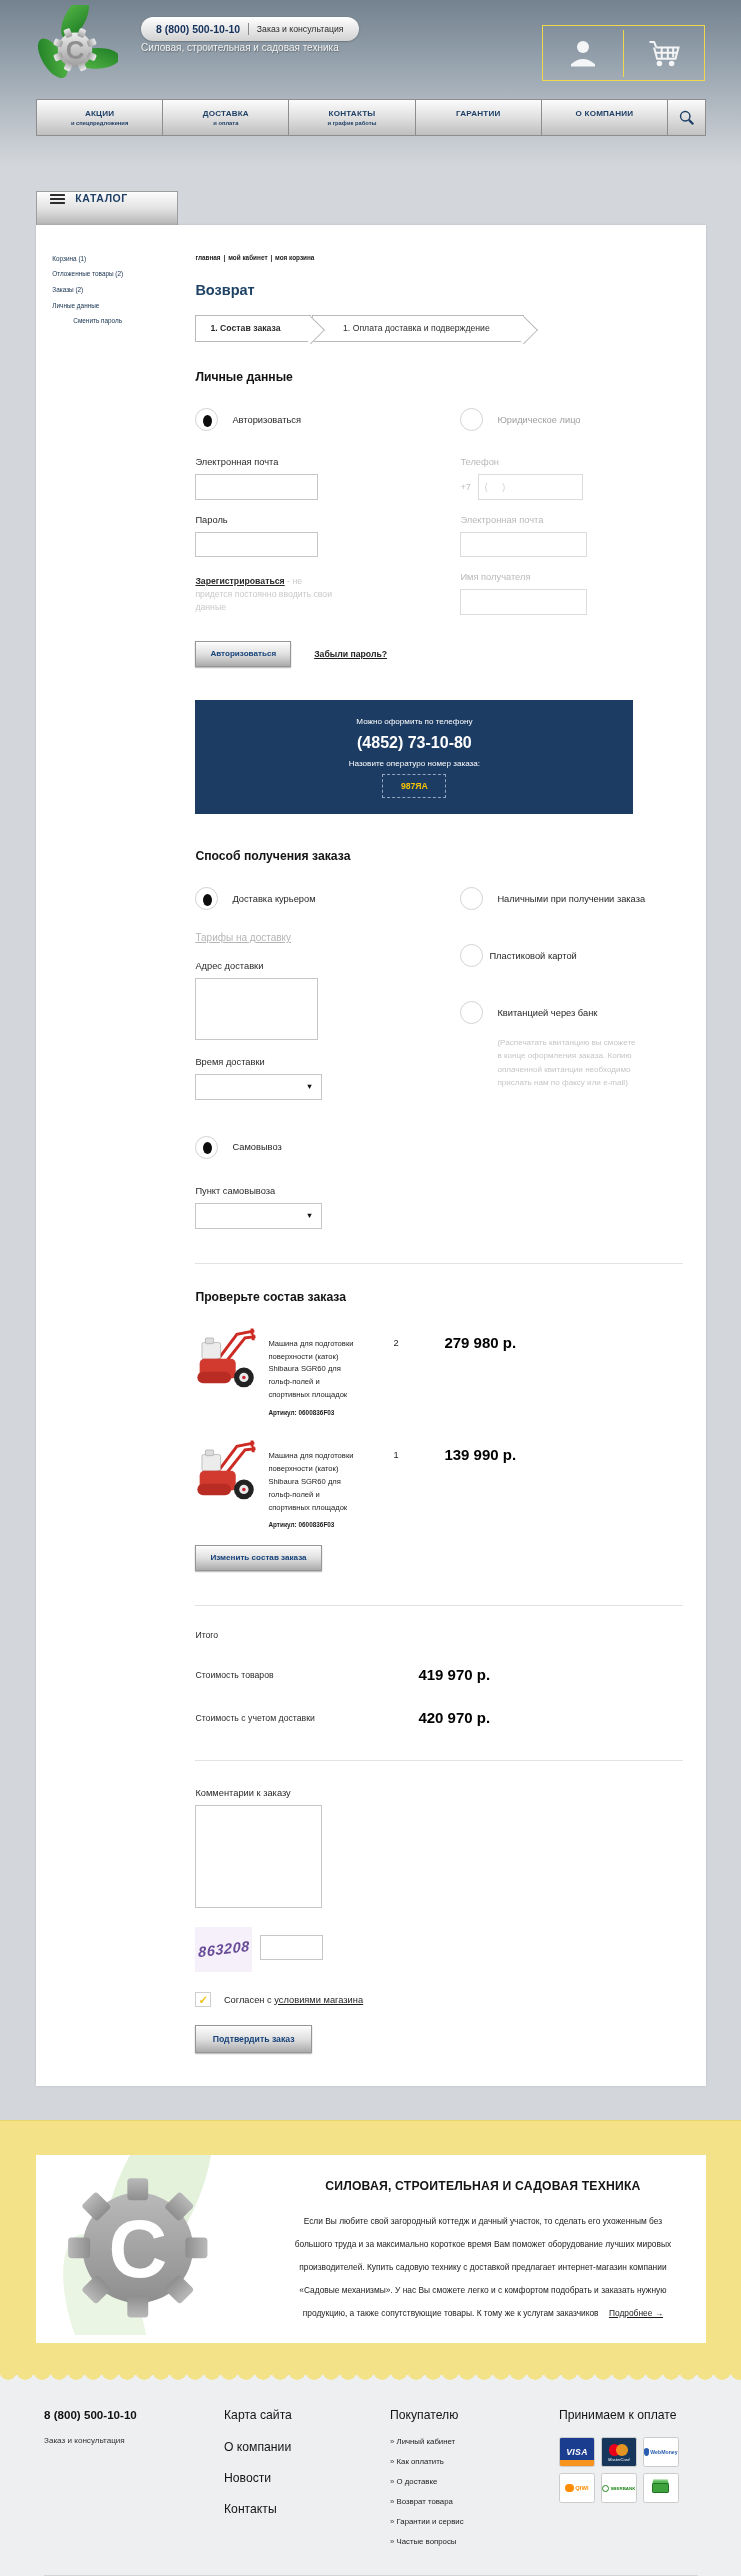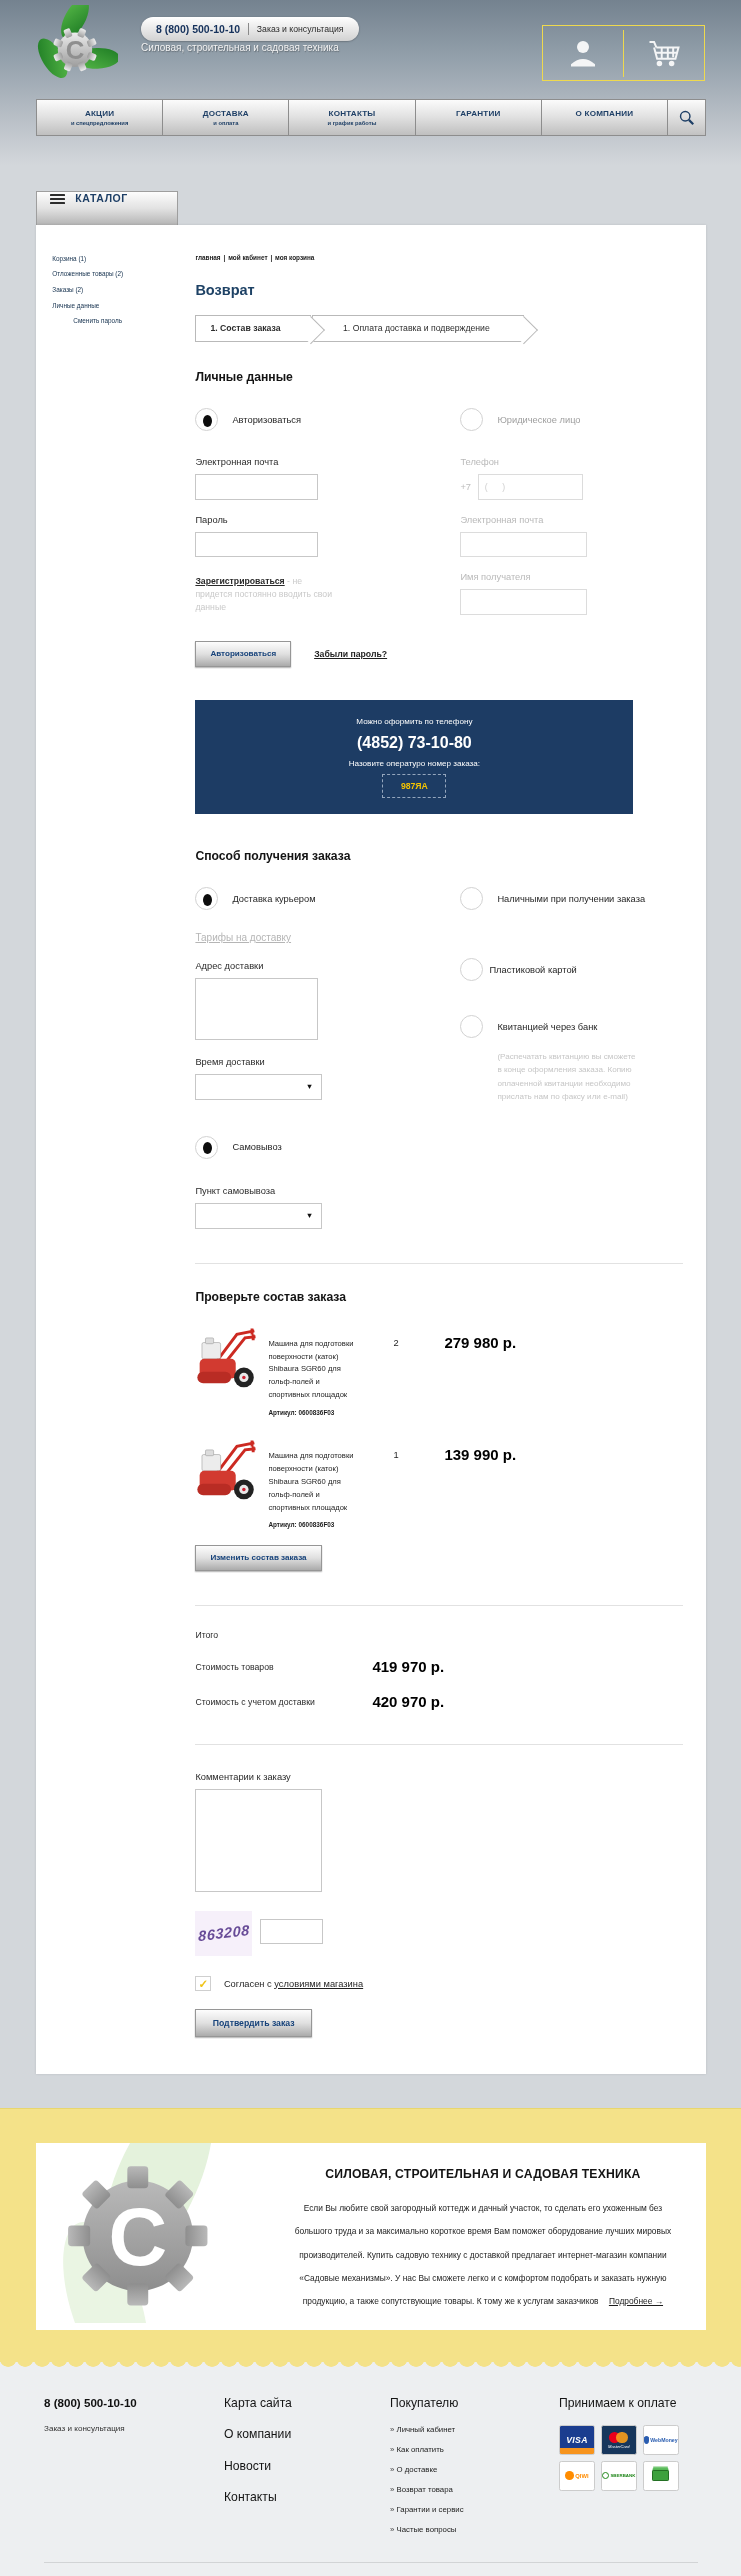--- a/index.html
+++ b/index.html
@@ -88,21 +88,21 @@
   .hr { border:none; border-top:0.6px solid #e2e2e2; margin-top:34px; }
 
   .order-item { display:grid; grid-template-columns:73px 125px 51px auto; margin-top:21px; align-items:start; }
   .prod-name { font-size:7.6px; line-height:1.7; color:#1d1d1d; padding-top:12.8px; width:87px; }
   .prod-sku { font-size:6.4px; font-weight:bold; color:#1d1d1d; margin-top:7px; }
   .prod-qty { font-size:9.3px; color:#1d1d1d; padding-top:12.8px; }
   .prod-price { font-size:15px; font-weight:bold; color:#000; padding-top:9.3px; }
 
   .totals { margin-top:24.4px; }
   .totals-h { font-size:8.7px; color:#2a2a2a; }
-  .tot-row { display:grid; grid-template-columns:177px auto; align-items:center; margin-top:18px; }
+  .tot-row { display:grid; grid-template-columns:177px auto; align-items:center; margin-top:26px;gap:46px; }
   .tot-label { font-size:8.7px; color:#2a2a2a; }
   .tot-val { font-size:15px; font-weight:bold; color:#000; }
 
   .captcha-row { display:flex; align-items:flex-start; gap:8.1px; margin-top:16.3px; }
   .captcha-img { width:57px; height:45px; background:#f6f0fa; display:flex; align-items:center; justify-content:center; overflow:hidden; }
   .captcha-txt { font-size:14.5px; font-weight:bold; font-style:italic; color:#4f2f86; transform:rotate(-7deg) skewX(-6deg); letter-spacing:0.6px; opacity:.85; }
   .captcha-in { width:63px; height:25.6px; border:0.6px solid #c7c7c7; font-size:9.3px; padding:0 4.7px; margin-top:8.1px; font-family:inherit; }
   .agree-row { display:flex; align-items:center; gap:12.8px; margin-top:20px; }
   .chk { width:15.7px; height:15.7px; border:0.6px solid #cfcfcf; background:#fff; display:flex; align-items:center; justify-content:center; color:#f0c419; font-size:11.6px; font-weight:bold; cursor:pointer; }
   .agree-txt { font-size:9.3px; color:#1f1f1f; }
@@ -362,21 +362,21 @@
             <div class="fake-select">
               <span class="sel-arrow">▼</span>
             </div>
           </div>
 
           <div>
             <div class="radio-row">
               <span class="rcirc"></span>
               <span class="rlabel">Наличными при получении заказа</span>
             </div>
-            <div class="radio-row" style="margin-top:48px;gap:6px;">
+            <div class="radio-row" style="margin-top:34px;gap:6px;">
               <span class="rcirc"></span>
               <span class="rlabel">Пластиковой картой</span>
             </div>
             <div class="radio-row" style="margin-top:34px;">
               <span class="rcirc"></span>
               <span class="rlabel">Квитанцией через банк</span>
             </div>
             <div class="receipt-note">(Распечатать квитанцию вы сможете в конце оформления заказа. Копию оплаченной квитанции необходимо прислать нам по факсу или e-mail)</div>
           </div>
         </div>

